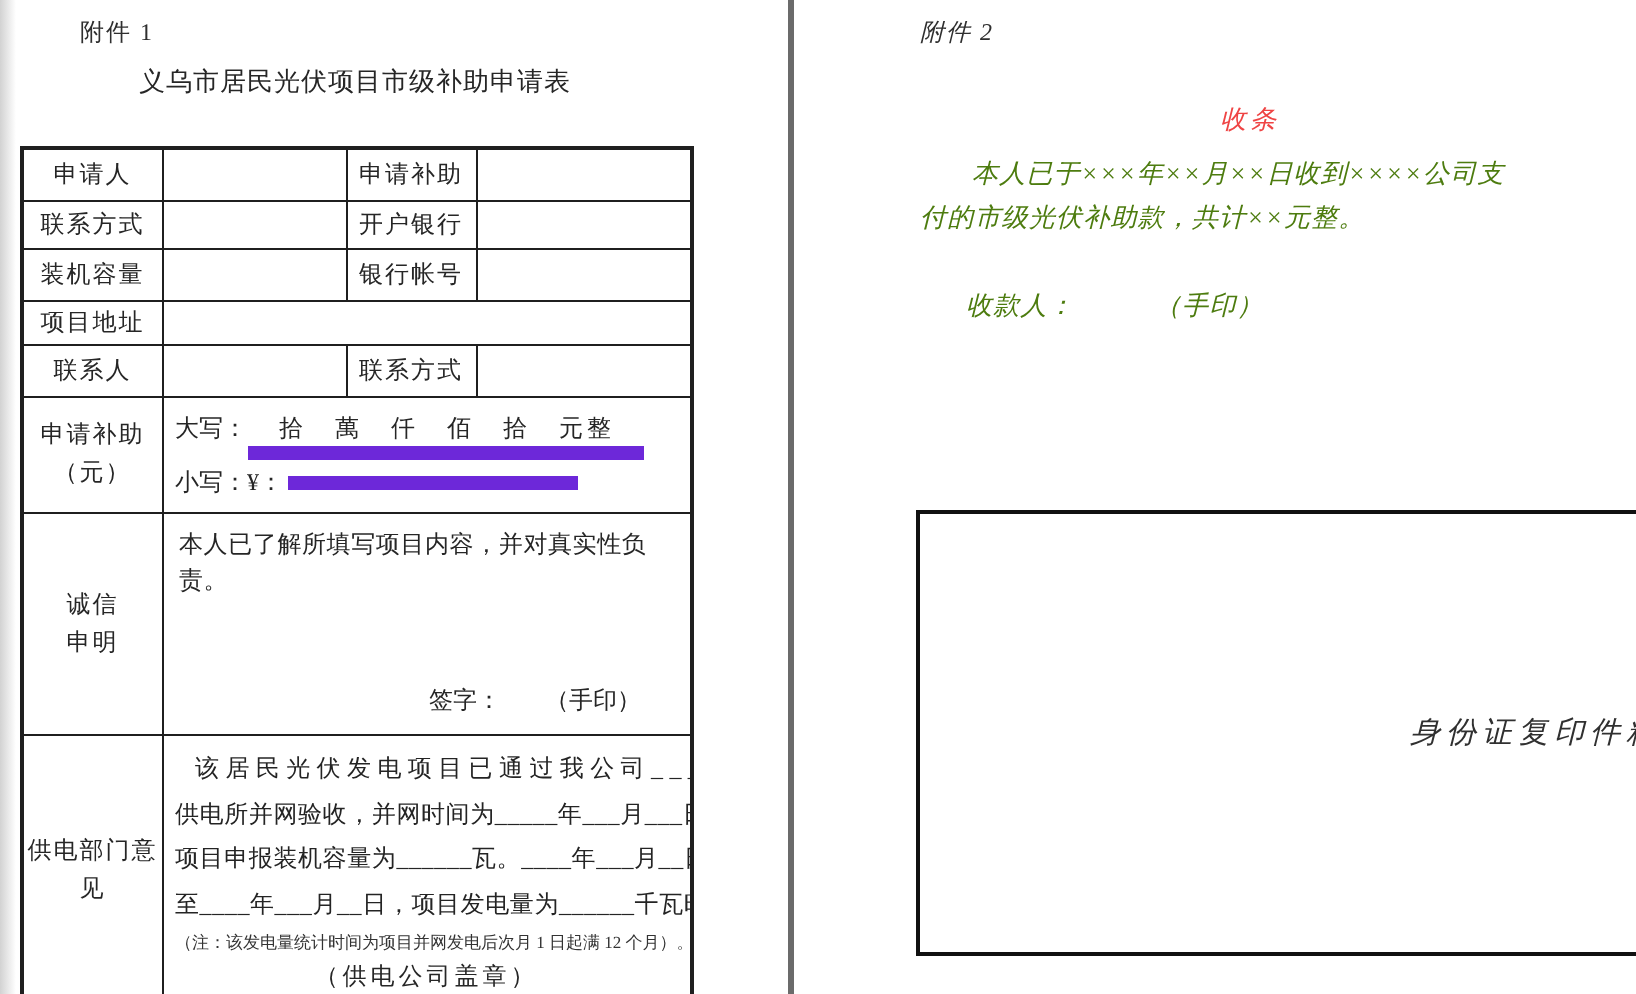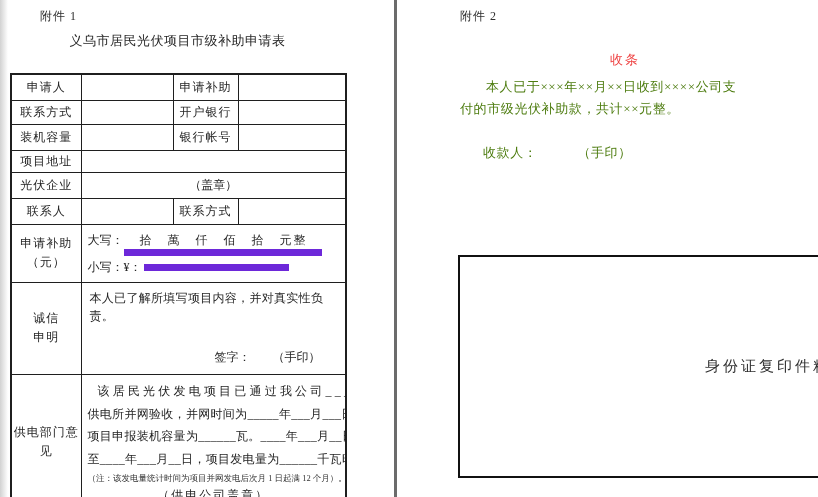--- a/index.html
+++ b/index.html
@@ -14,21 +14,21 @@
   .edge-shade {
     position: absolute; left: 0; top: 0; width: 8px; height: 497px;
     background: linear-gradient(to right, #d2d2d2, #ffffff);
   }
   .page-divider {
     position: absolute; left: 394px; top: 0; width: 3px; height: 497px;
     background: #6b6b6b;
   }
   .page { position: absolute; top: 0; height: 497px; }
   .page-left  { left: 0; width: 394px; }
-  .page-right { left: 399px; width: 419px; }
+  .page-right { left: 399px; width: 419px; font-style: italic; }
 
   .attachment-label {
     position: absolute; font-size: 12px; letter-spacing: 1px; color: #2f2f2f;
   }
   .form-title {
     position: absolute; left: 10px; top: 32px; width: 335px;
     text-align: center; font-size: 13px; letter-spacing: 0.5px; color: #262626;
   }
 
   table.app-table {
@@ -51,21 +51,21 @@
   .subsidy-line { line-height: 22px; white-space: nowrap; }
   .ul {
     display: inline-block; border-bottom: 7px solid #6d28d9;
     line-height: 15px;
   }
   .daxie-ul { padding: 0 14px 1px 16px; letter-spacing: 2px; }
   .blank-ul { width: 145px; height: 14px; margin-left: 2px; }
 
   .integrity-cell { padding: 6px 8px 8px 8px; vertical-align: top; }
   .integrity-statement { line-height: 18px; letter-spacing: 0.3px; }
-  .sign-line { margin-top: 24px; padding-left: 125px; white-space: nowrap; }
+  .sign-line { margin-top: 43px; padding-left: 125px; white-space: nowrap; }
   .sign-hint { margin-left: 22px; }
 
   .power-cell { padding: 5px 6px 3px 6px; vertical-align: top; }
   .power-line { line-height: 22.5px; white-space: nowrap; letter-spacing: 0.3px; color: #242424; }
   .power-line-first { text-indent: 10px; letter-spacing: 3.2px; }
   .power-note { font-size: 8.5px; line-height: 16px; white-space: nowrap; letter-spacing: 0; color: #333; }
   .power-seal { text-align: center; line-height: 19px; letter-spacing: 2px; }
 
   
   .receipt-title {
@@ -117,24 +117,20 @@
     </tr>
     <tr style="height:26px">
       <td class="lbl">装机容量</td>
       <td class="val"></td>
       <td class="lbl">银行帐号</td>
       <td class="val"></td>
     </tr>
     <tr style="height:22px">
       <td class="lbl">项目地址</td>
       <td class="val" colspan="3"></td>
-    </tr>
-    <tr style="height:26px">
-      <td class="lbl">光伏企业</td>
-      <td class="val center" colspan="3">（盖章）</td>
     </tr>
     <tr style="height:26px">
       <td class="lbl">联系人</td>
       <td class="val"></td>
       <td class="lbl">联系方式</td>
       <td class="val"></td>
     </tr>
     <tr style="height:50px">
       <td class="lbl lbl-2line">
         <div>申请补助</div>

